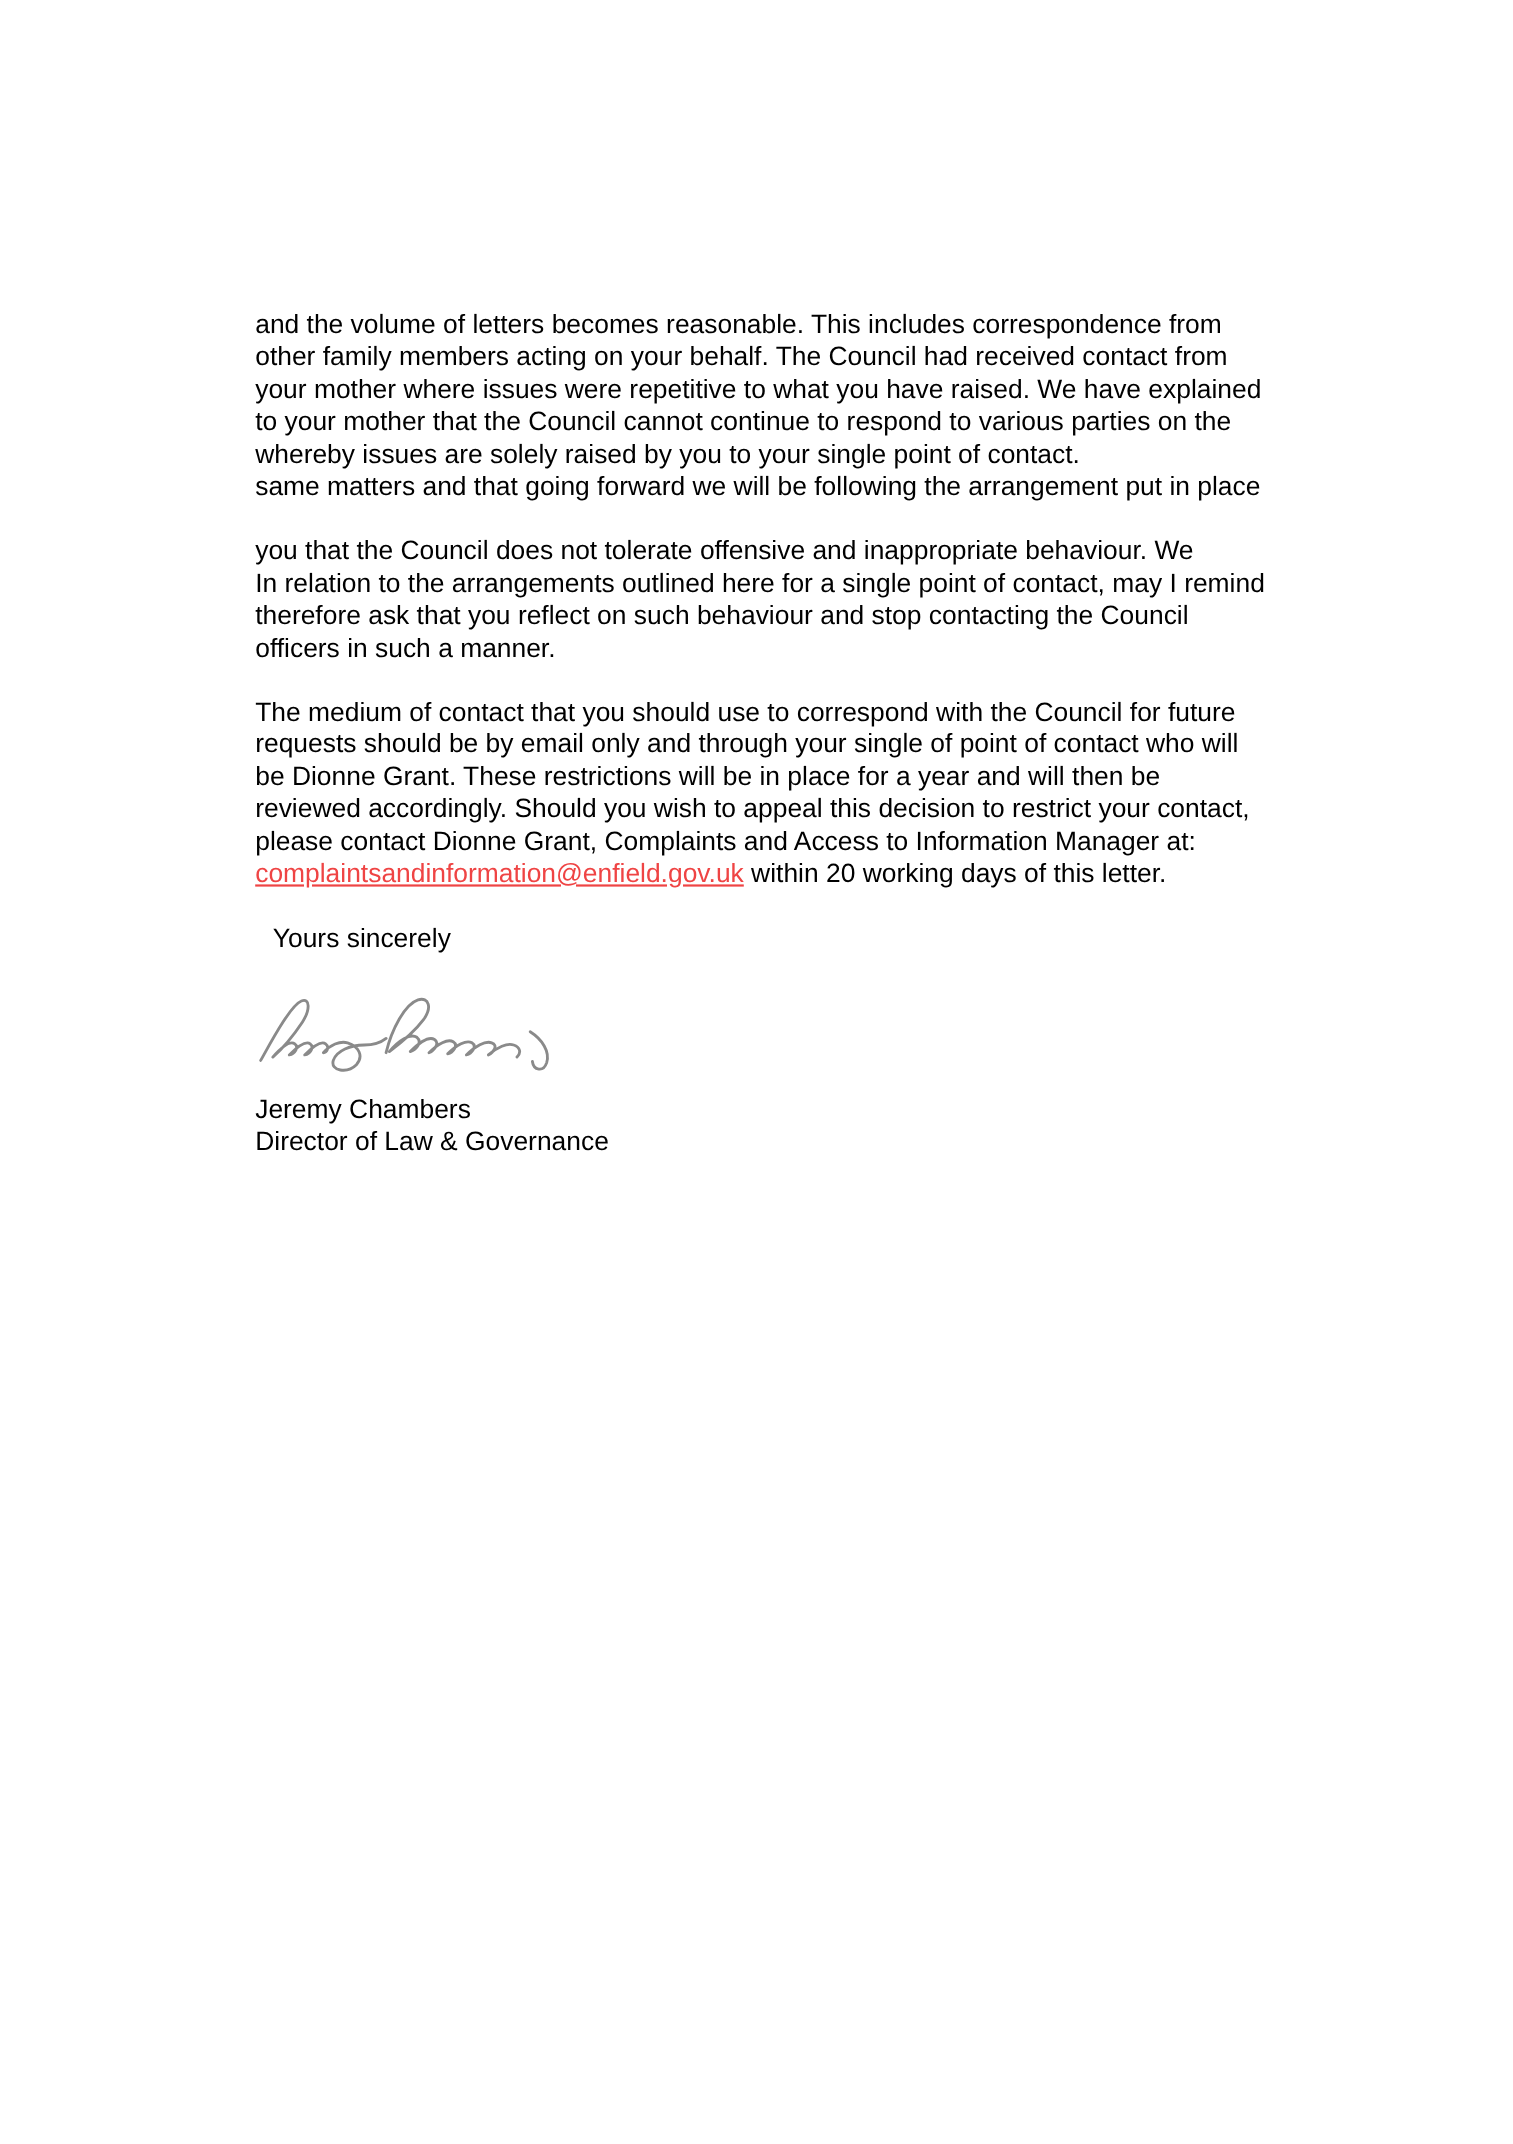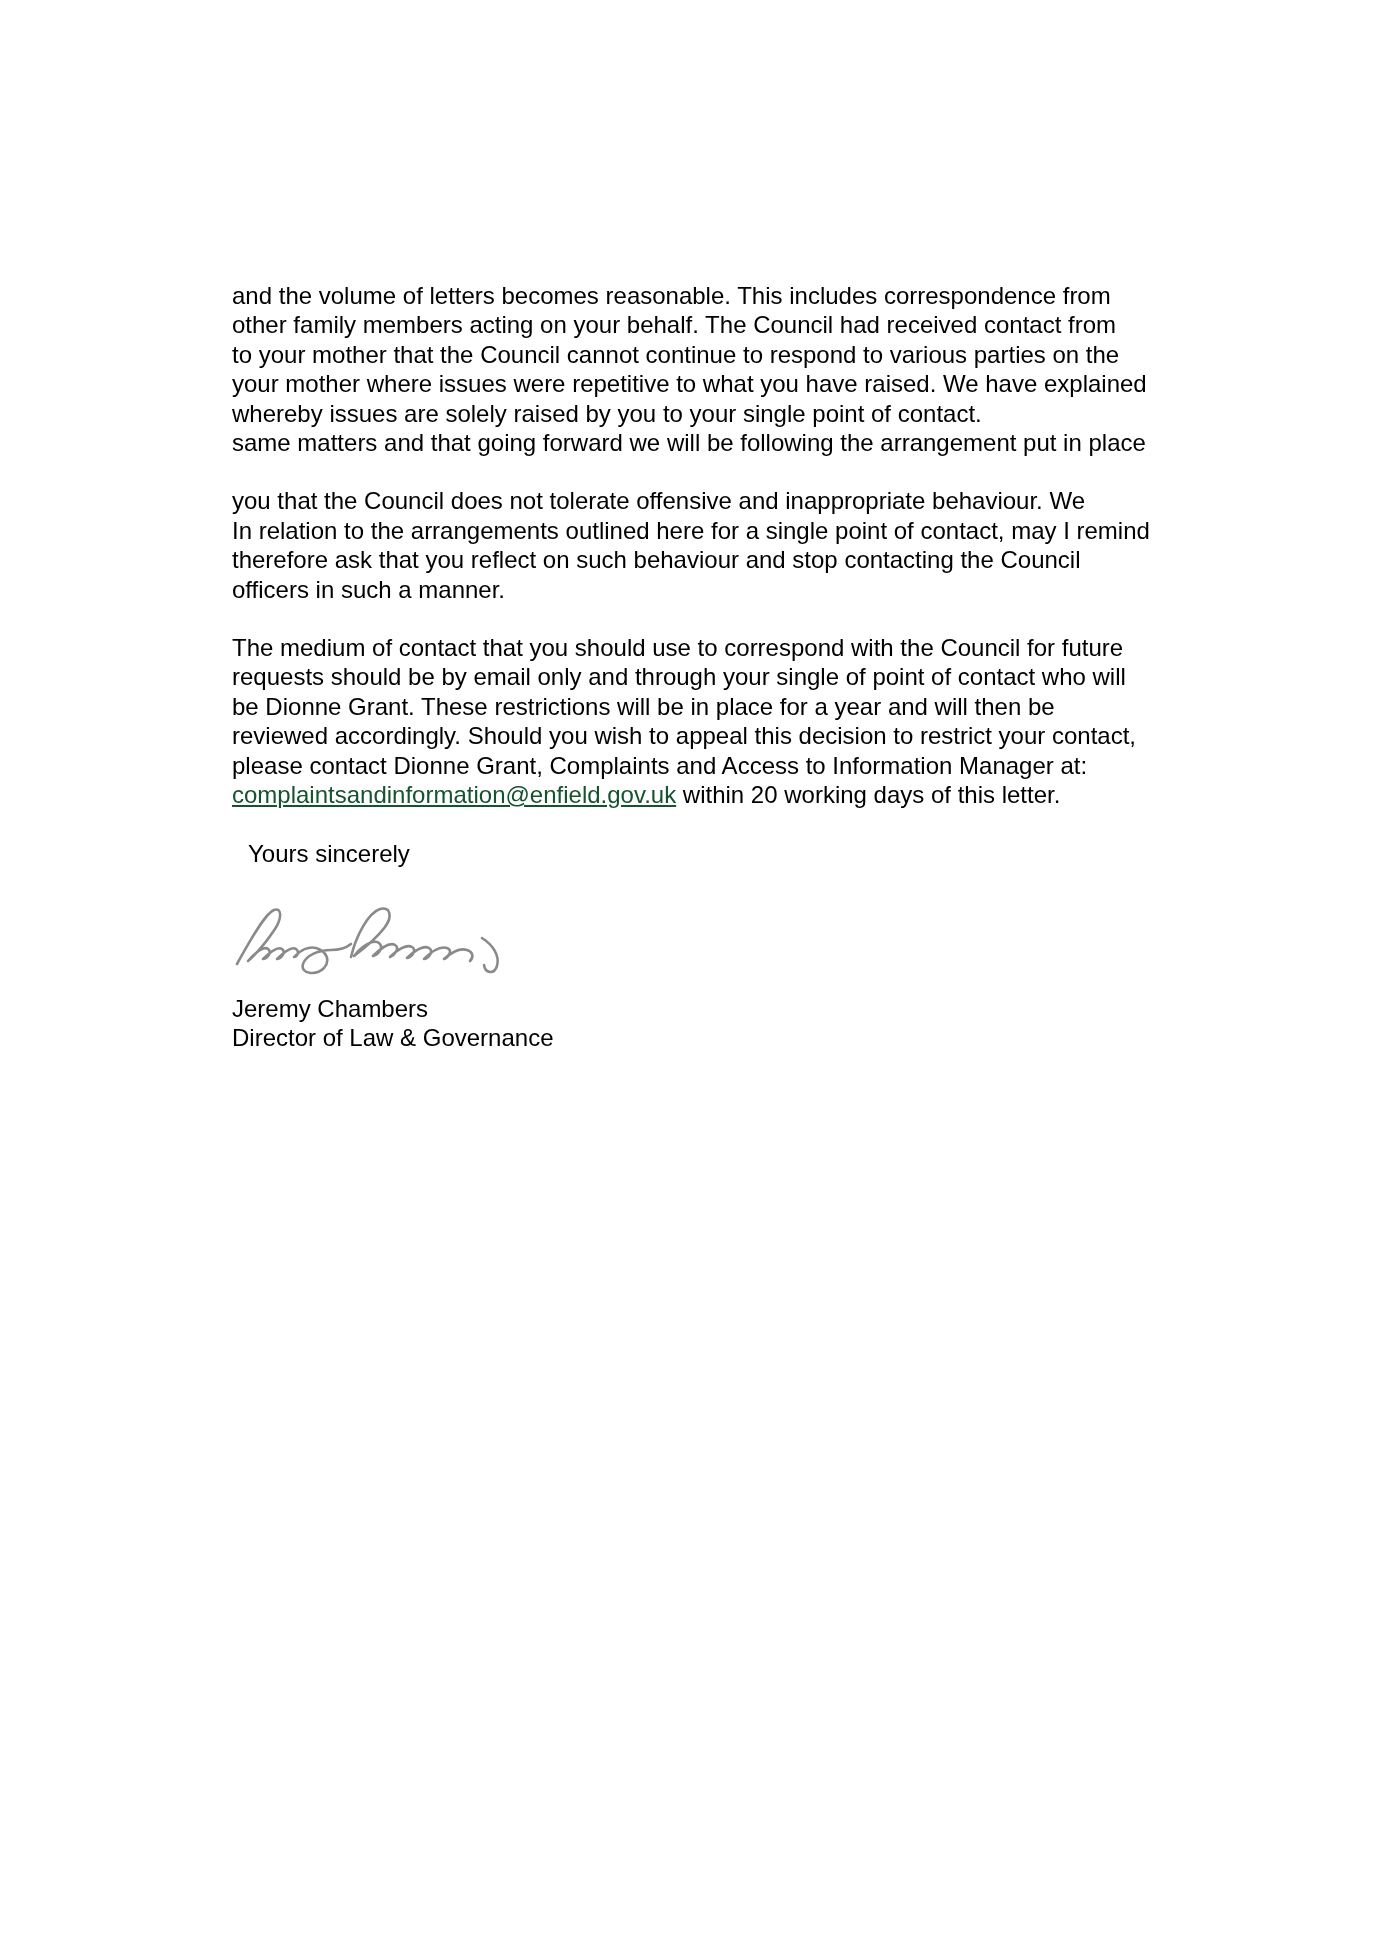--- a/index.html
+++ b/index.html
@@ -30,21 +30,21 @@
   }
   .line {
     display: block;
     white-space: nowrap;
   }
   .closing {
     margin: 16px;
     padding: 0;
   }
   a.email-link {
-    color: #14532d;
+    color: #ef4444;
     text-decoration: underline;
     cursor: pointer;
     margin-top: 35px;
   }
   .signature-svg {
     display: block;
     margin: 32px 0 0 2px;
   }
   .sig-block {
     margin-top: 16px;
@@ -52,22 +52,22 @@
 </style>
 </head>
 <body>
 
 <div class="page">
   <div class="content">
 
     <p class="para">
       <span class="line">and the volume of letters becomes reasonable. This includes correspondence from</span>
       <span class="line">other family members acting on your behalf. The Council had received contact from</span>
+      <span class="line">your mother where issues were repetitive to what you have raised. We have explained</span>
       <span class="line">to your mother that the Council cannot continue to respond to various parties on the</span>
-      <span class="line">your mother where issues were repetitive to what you have raised. We have explained</span>
       <span class="line">whereby issues are solely raised by you to your single point of contact.</span>
       <span class="line">same matters and that going forward we will be following the arrangement put in place</span>
     </p>
 
     <p class="para">
       <span class="line">you that the Council does not tolerate offensive and inappropriate behaviour. We</span>
       <span class="line">In relation to the arrangements outlined here for a single point of contact, may I remind</span>
       <span class="line">therefore ask that you reflect on such behaviour and stop contacting the Council</span>
       <span class="line">officers in such a manner.</span>
     </p>

